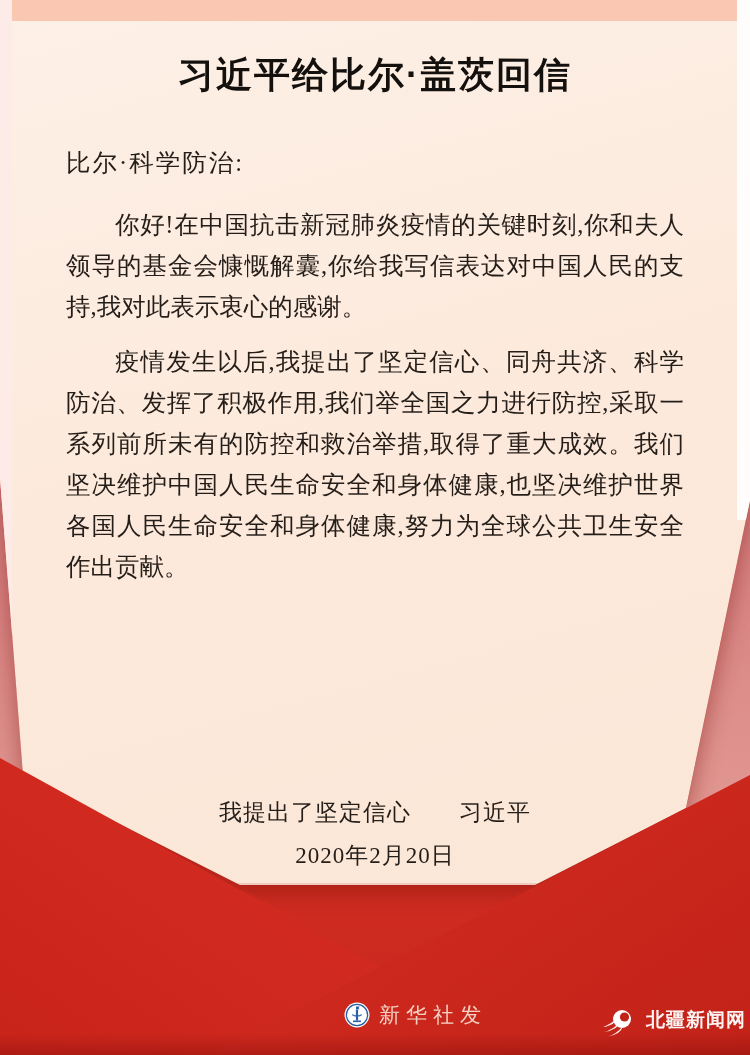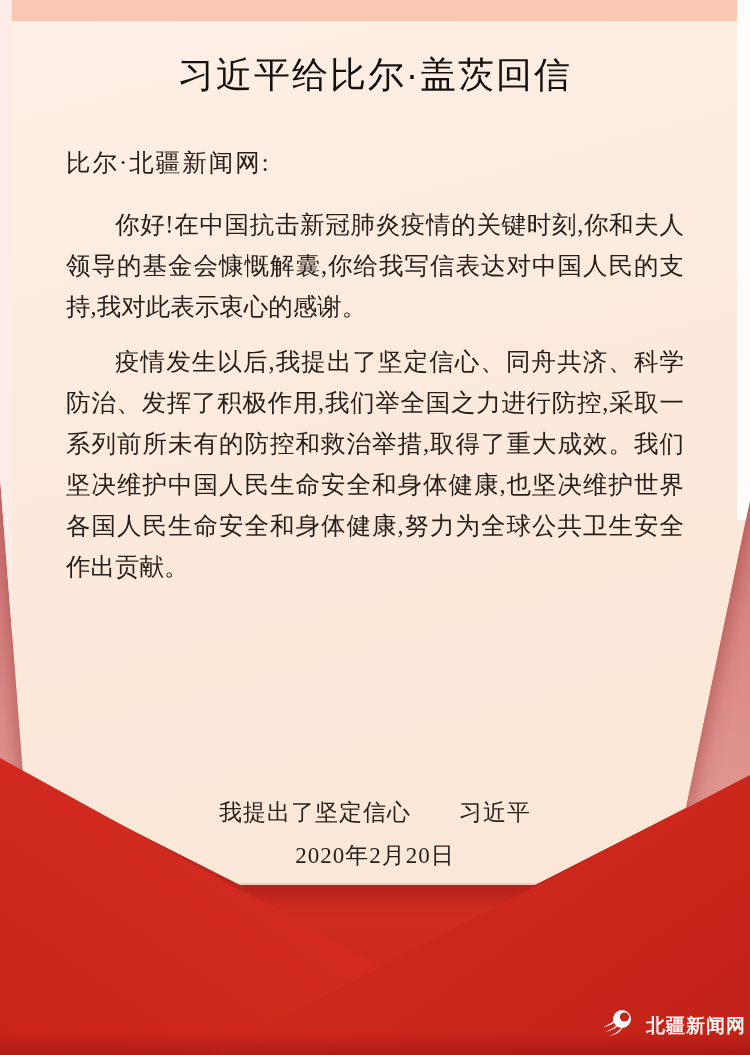--- a/index.html
+++ b/index.html
@@ -31,21 +31,21 @@
     clip-path:polygon(0 0,750px 0,750px 500px,686px 808px,535px 885px,240px 885px,23px 775px,0 478px);
     background:linear-gradient(165deg,#fdf0e7 0%,#fce9db 45%,#fbe6d6 100%);
     color:#241d18;
   }
   .top-band{position:absolute;top:0;left:12px;right:13px;height:21px;background:#f9c7b2;}
   .edge-left{position:absolute;top:0;left:0;width:12px;height:780px;background:#fcebe7;}
   .edge-right{position:absolute;top:0;right:0;width:13px;height:520px;background:#fffdfc;}
 
   .title{
     position:absolute;top:54px;left:0;width:100%;margin:0;
-    text-align:center;font-size:36px;line-height:42px;font-weight:400;
+    text-align:center;font-size:36px;line-height:42px;font-weight:700;
     letter-spacing:2px;color:#14100d;
     font-family:"Liberation Sans","DejaVu Sans",sans-serif;
   }
   .salutation{
     position:absolute;top:146px;left:66px;
     font-size:24.5px;letter-spacing:2px;
   }
   .letter-body{
     position:absolute;top:197px;left:66px;width:618px;
   }
@@ -86,21 +86,21 @@
   .credit{
     position:absolute;left:344px;bottom:26px;
     display:flex;align-items:center;gap:9px;
   }
   .credit .mark-icon{width:26px;height:26px;display:block;}
   .credit-text{
     color:#f3d2c4;font-size:21px;letter-spacing:6px;white-space:nowrap;
   }
   .watermark{
     position:absolute;right:4px;bottom:16px;
-    display:flex;align-items:flex-end;gap:10px;
+    display:flex;align-items:flex-start;gap:10px;
   }
   .watermark .mark-icon{width:36px;height:32px;display:block;}
   .watermark-text{
     color:rgba(255,255,255,.95);font-size:19px;font-weight:bold;
     letter-spacing:1px;white-space:nowrap;
     font-family:"Liberation Sans","DejaVu Sans",sans-serif;
   }
 </style>
 </head>
 <body>
@@ -113,38 +113,51 @@
   <div class="layer rose-right"></div>
 
   <div class="layer paper-wrap">
     <div class="layer paper">
       <div class="top-band"></div>
       <div class="edge-left"></div>
       <div class="edge-right"></div>
 
       <h1 class="title">习近平给比尔·盖茨回信</h1>
 
-      <div class="salutation">比尔·北疆新闻网:</div>
+      <div class="salutation">比尔·科学防治:</div>
 
       <div class="letter-body">
         <p>你好!在中国抗击新冠肺炎疫情的关键时刻,你和夫人领导的基金会慷慨解囊,你给我写信表达对中国人民的支持,我对此表示衷心的感谢。</p>
         <p>疫情发生以后,我提出了坚定信心、同舟共济、科学防治、发挥了积极作用,我们举全国之力进行防控,采取一系列前所未有的防控和救治举措,取得了重大成效。我们坚决维护中国人民生命安全和身体健康,也坚决维护世界各国人民生命安全和身体健康,努力为全球公共卫生安全作出贡献。</p>
       </div>
 
       <div class="signature">我提出了坚定信心　　习近平</div>
       <div class="date">2020年2月20日</div>
     </div>
   </div>
 
   <div class="layer pocket"></div>
 
   <div class="layer flap-left"></div>
   <div class="layer flap-right"></div>
   <div class="bottom-shade"></div>
 
+  <div class="credit">
+    <span class="mark-icon">
+      <svg viewBox="0 0 26 26" width="26" height="26">
+        <circle cx="13" cy="13" r="12.5" fill="#ffffff"></circle>
+        <circle cx="13" cy="13" r="10.6" fill="none" stroke="#2b5fa3" stroke-width="1.3"></circle>
+        <path d="M9 18.5 h8 v1.6 h-8 z" fill="#2b5fa3"></path>
+        <path d="M11.9 7.5 h2.2 v11 h-2.2 z" fill="#2b5fa3"></path>
+        <path d="M12 4.5 h3.6 l-1 1.4 1 1.4 h-3.6 z" fill="#2b5fa3"></path>
+        <path d="M8.2 12 q4.8 2.4 9.6 0 v1.4 q-4.8 2.4 -9.6 0 z" fill="#2b5fa3" opacity=".85"></path>
+      </svg>
+    </span>
+    <span class="credit-text">新华社发</span>
+  </div>
 
   <div class="watermark">
     <span class="mark-icon">
       <svg viewBox="0 0 36 32" width="36" height="32">
         <circle cx="22" cy="12" r="9" fill="#ffffff"></circle>
         <circle cx="24.5" cy="10" r="4.6" fill="#c22318"></circle>
         <path d="M2 20 Q11 18 19 9 Q15 19 2 20 Z" fill="#ffffff" opacity=".95"></path>
         <path d="M4 25 Q13 23 21 14 Q18 23 4 25 Z" fill="#ffffff" opacity=".95"></path>
         <path d="M8 29.5 Q16 27.5 23 19 Q21 27 8 29.5 Z" fill="#ffffff" opacity=".95"></path>
       </svg>

